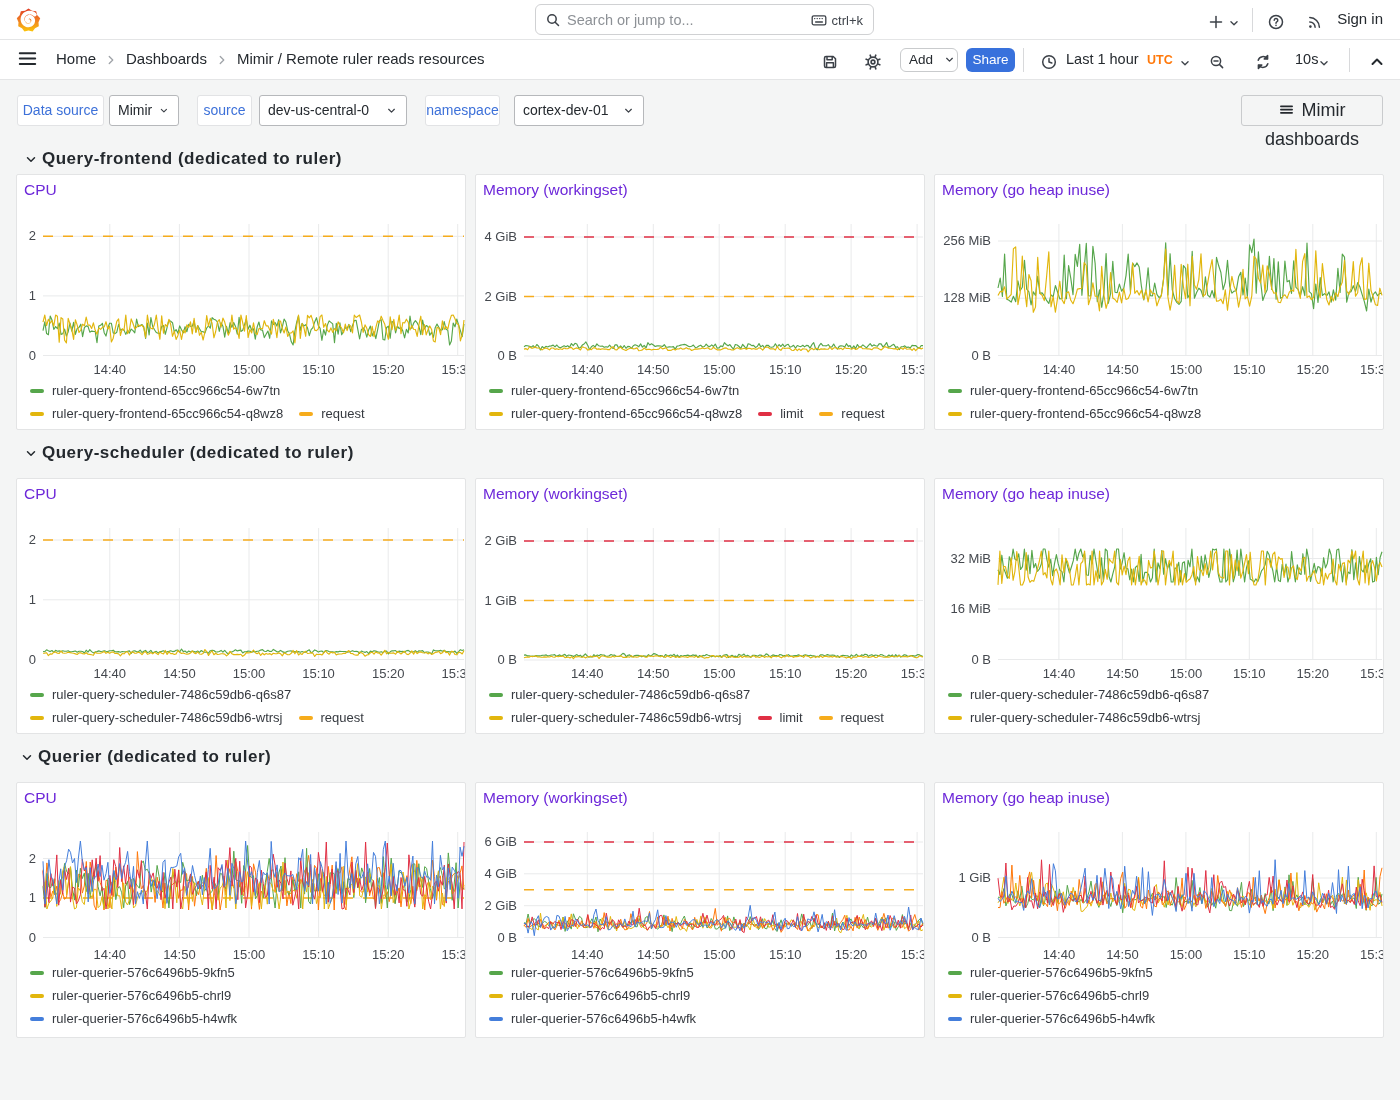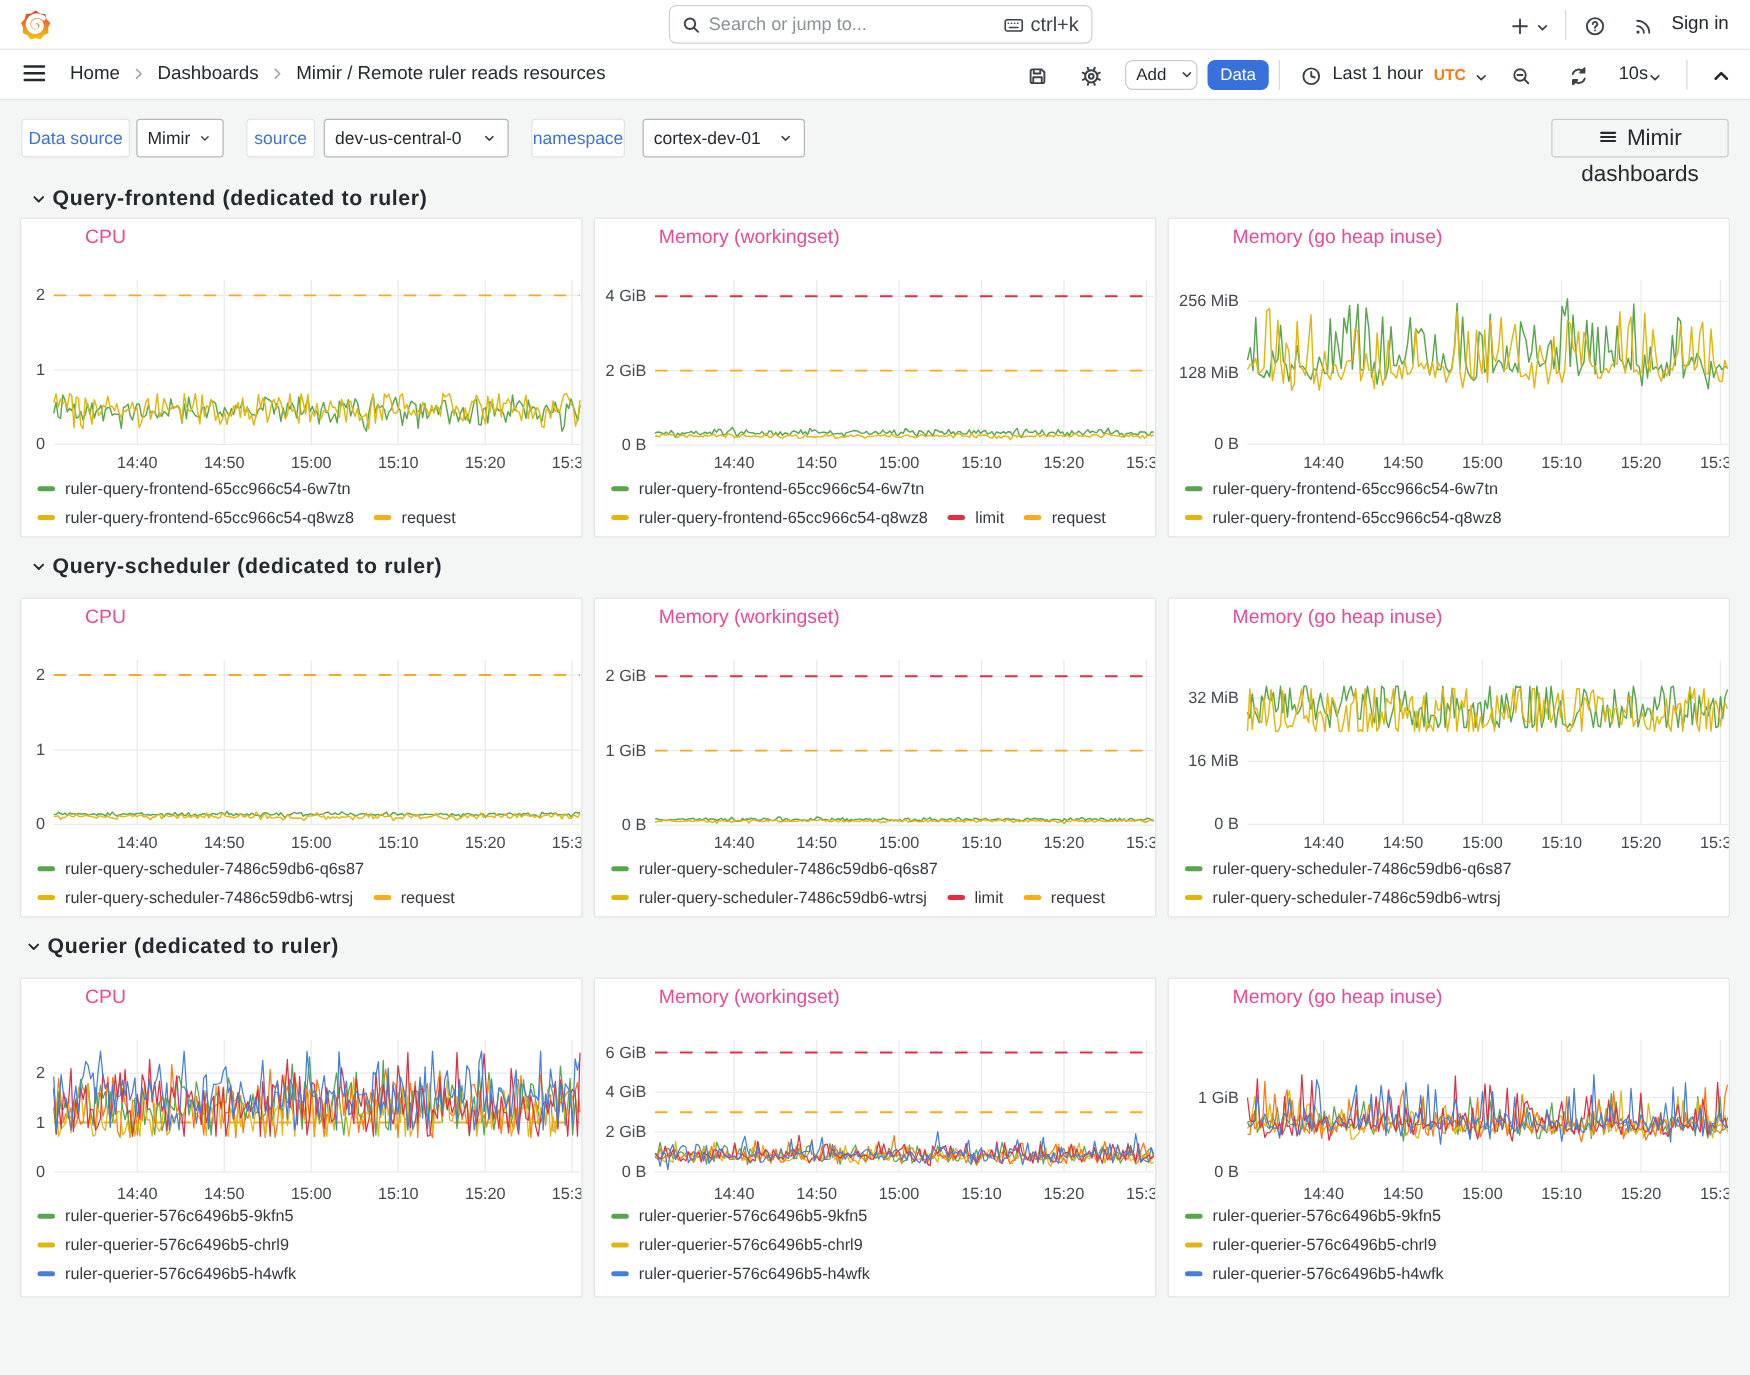--- a/index.html
+++ b/index.html
@@ -1,36 +1,36 @@
 <!DOCTYPE html>
 <html><head><meta charset="utf-8"><style>
 * { margin:0; padding:0; box-sizing:border-box; }
 html,body { width:1400px; height:1100px; font-family:"Liberation Sans",sans-serif; background:#f4f5f5; overflow:hidden; }
 #app { position:relative; width:1400px; height:917px; }
 .topbar { position:absolute; left:0; top:0; width:1400px; height:40px; background:#fff; border-bottom:1px solid #e4e5e6; }
 .toolbar { position:absolute; left:0; top:40px; width:1400px; height:40px; background:#fff; border-bottom:1px solid #e4e5e6; }
 .searchbox { position:absolute; left:535px; top:4px; width:339px; height:31px; background:#fff; border:1px solid #d0d1d3; border-radius:6px; }
 .searchbox .ph { position:absolute; left:31px; top:7px; font-size:14.5px; color:#8d9196; }
-.searchbox .kbd { position:absolute; right:10px; top:7px; font-size:16px; color:#3f444b; }
+.searchbox .kbd { position:absolute; right:10px; top:7px; font-size:13px; color:#3f444b; }
 .tb-ic { position:absolute; top:12px; }
 .signin { position:absolute; right:17px; top:10px; font-size:15px; color:#24292e; font-weight:500; }
 .vdiv { position:absolute; top:8px; width:1px; height:24px; background:#d8d9db; }
 .crumbs { position:absolute; left:56px; top:10px; font-size:15px; color:#24292e; }
 .btn { position:absolute; height:24px; border-radius:6px; font-size:13.5px; font-weight:500; line-height:22px; }
 .btn-outline { border:1px solid #c9cbcd; color:#24292e; background:#fff; padding:0 8px; }
 .btn-blue { background:#3871dc; color:#fff; padding:0 10px; border:none; line-height:24px; }
 .tbtext { position:absolute; font-size:14.5px; color:#24292e; font-weight:500; }
 .filters { position:absolute; left:0; top:80px; width:1400px; }
 .fbox { position:absolute; height:31px; top:15px; border-radius:3px; font-size:14px; line-height:29px; }
 .flabel { background:#fff; border:1px solid #e2e3e5; color:#3d71d9; font-weight:500; text-align:center; }
 .fvalue { background:#fff; border:1px solid #b6b8bb; color:#24292e; padding:0 8px; display:flex; align-items:center; justify-content:space-between; }
 .mimirbtn { position:absolute; left:1241px; top:15px; width:142px; height:31px; border:1px solid #c9cbcd; border-radius:3px; font-size:18px; font-weight:500; color:#24292e; line-height:29px; text-align:center; }
 .sect { position:absolute; font-size:17px; font-weight:700; letter-spacing:0.5px; color:#24292e; }
 .panel { position:absolute; width:450px; height:256px; background:#fff; border:1px solid #e3e4e5; border-radius:2px; overflow:hidden; }
-.ptitle { position:absolute; left:7px; top:6px; font-size:15.5px; font-weight:500; color:#ec4899;margin-left:44px; }
+.ptitle { position:absolute; left:7px; top:6px; font-size:15.5px; font-weight:500; color:#6d28d9; }
 .axis { font-size:13px; fill:#44484e; font-family:"Liberation Sans",sans-serif; }
 .lrow { position:absolute; left:13px; height:16px; font-size:13px; color:#35393f; white-space:nowrap; }
 .li { margin-right:16px; }
 .dash { display:inline-block; width:14px; height:4px; border-radius:2px; margin-right:8px; vertical-align:2px; }
 </style></head>
 <body>
 <div id="app">
 
 <div class="topbar">
 <svg width="25" height="26" viewBox="0 0 64 64" style="position:absolute;left:16px;top:7px">
@@ -106,21 +106,21 @@
           <line x1="5.870951747434044" y1="13.179493560015867" x2="5.1866148091092725" y2="14.844330775735255"></line>
           <line x1="2.8320819546811444" y1="10.156993990920636" x2="1.1709654401143679" y2="10.85031348800227"></line>
           <line x1="2.8205036151783354" y1="5.8709586195615415" x2="1.1556654914856566" y2="5.186623890134893"></line>
           <line x1="5.842999152313974" y1="2.832084816574312" x2="5.149677451272037" y2="1.1709692219017693"></line>
           <line x1="10.12903450830721" y1="2.8205007903816535" x2="10.813367028834527" y2="1.1556617587186127"></line>
           <line x1="13.16791232152342" y1="5.842992295552378" x2="14.829026996298808" y2="5.149668390551357"></line>
         </svg></span>
 <div class="btn btn-outline" style="left:900px;top:8px;width:58px;padding:0 0 0 8px">Add <svg width="13" height="13" viewBox="0 0 16 16" fill="none" stroke="#3c4148" stroke-width="1.5" stroke-linecap="round" stroke-linejoin="round" style="vertical-align:-2px;margin-left:6px">
           <polyline points="4.5,6.5 8,10 11.5,6.5"></polyline>
         </svg></div>
-<div class="btn btn-blue" style="left:966px;top:8px;width:49px;text-align:center;padding:0">Data</div>
+<div class="btn btn-blue" style="left:966px;top:8px;width:49px;text-align:center;padding:0">Share</div>
 <div class="vdiv" style="left:1023px;top:8px"></div>
 <span style="position:absolute;left:1041px;top:12px"><svg width="16" height="16" viewBox="0 0 16 16" fill="none" stroke="#3c4148" stroke-width="1.5" stroke-linecap="round" stroke-linejoin="round" style="vertical-align:middle;margin-right:8px">
           <circle cx="8" cy="8" r="6.3"></circle>
           <polyline points="8,4.5 8,8 10.8,9"></polyline>
         </svg></span>
 <span class="tbtext" style="left:1066px;top:11px;font-weight:400">Last 1 hour</span>
 <span class="tbtext" style="left:1147px;top:13px;color:#ff780a;font-size:12.5px;font-weight:700">UTC</span>
 <span style="position:absolute;left:1178px;top:13px"><svg width="14" height="14" viewBox="0 0 16 16" fill="none" stroke="#3c4148" stroke-width="1.5" stroke-linecap="round" stroke-linejoin="round" style="vertical-align:middle">
           <polyline points="4.5,6.5 8,10 11.5,6.5"></polyline>
         </svg></span>

